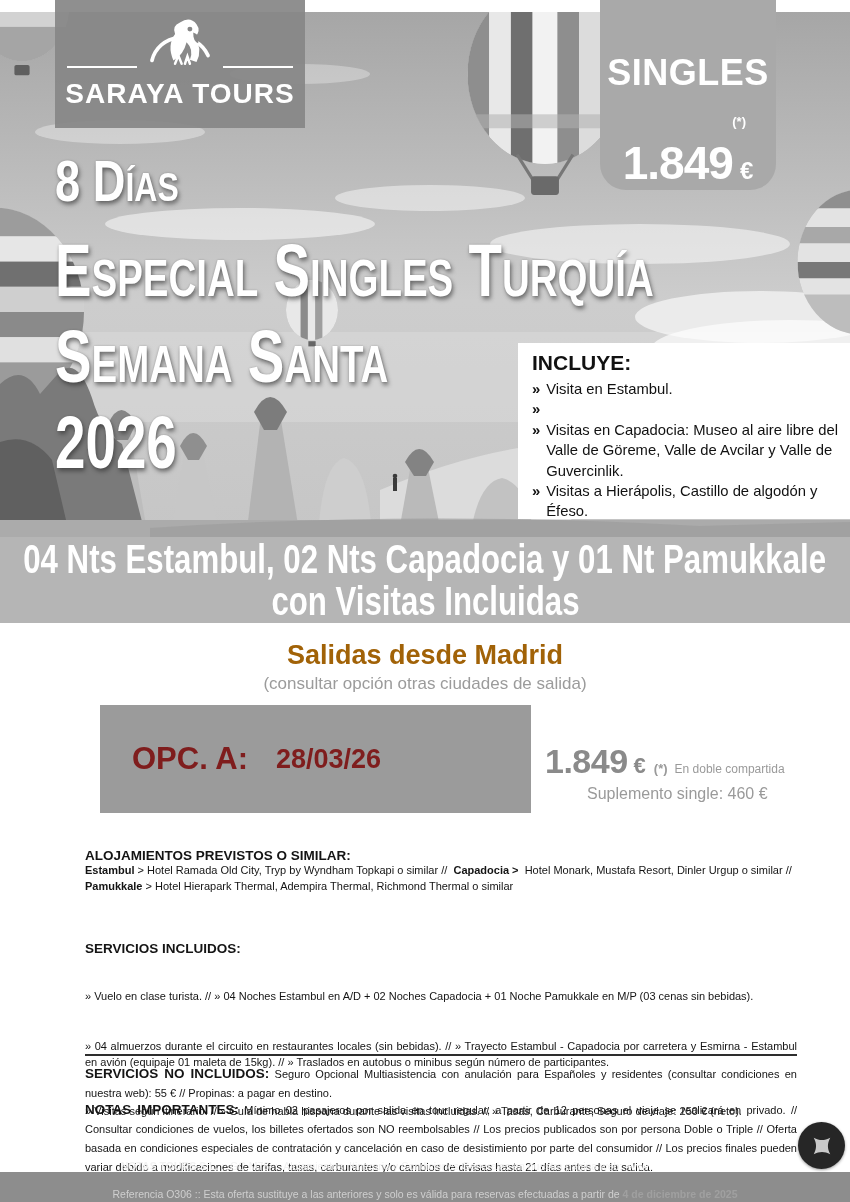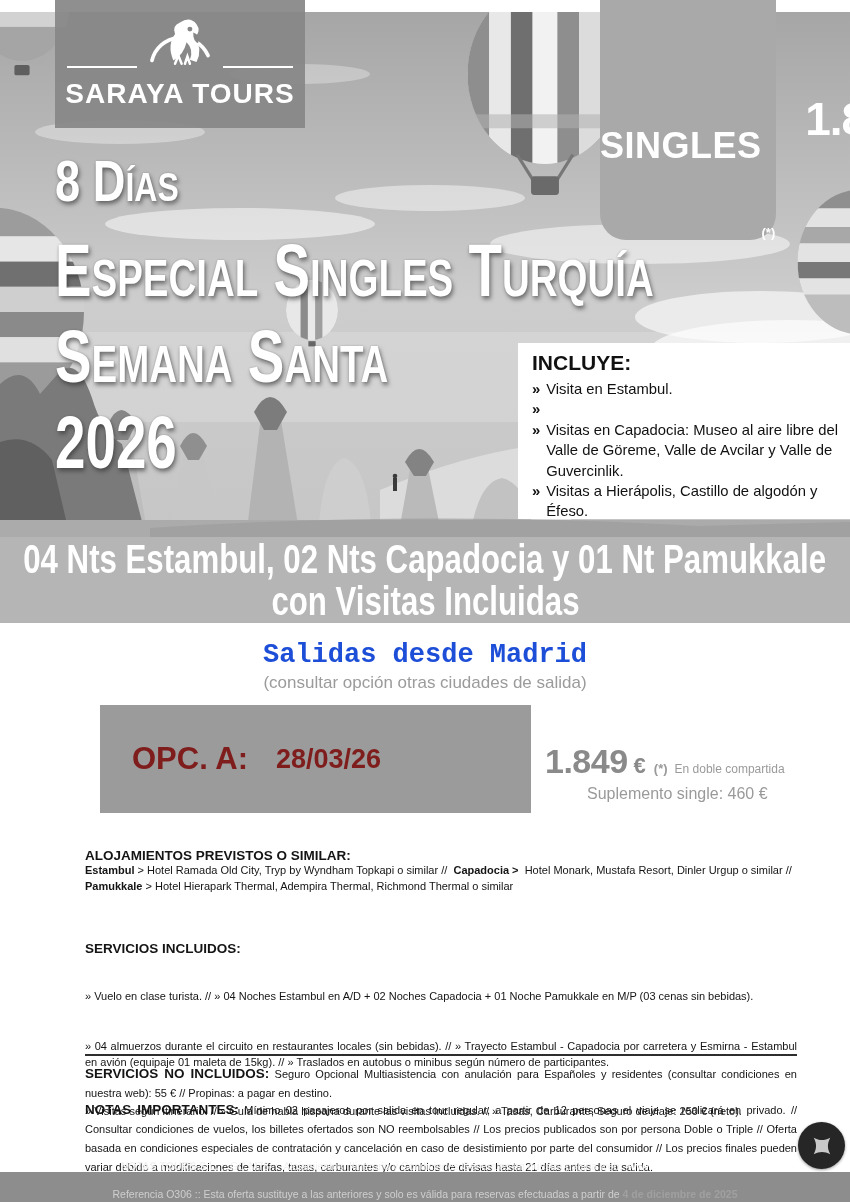--- a/index.html
+++ b/index.html
@@ -12,23 +12,23 @@
   .hero{position:absolute;top:12px;left:0;width:850px;height:525px;}
   .logo-box{
     position:absolute;top:0;left:55px;width:250px;height:128px;
     background:rgba(134,134,134,.93);display:flex;flex-direction:column;
     align-items:center;justify-content:flex-start;padding-top:6px;box-sizing:border-box;
   }
   .logo-row{display:flex;align-items:flex-end;width:100%;padding:0 12px;box-sizing:border-box;}
   .logo-line{flex:1;height:0;border-top:2.5px solid #fff;margin-bottom:8px;}
   .brand-name{color:#fff;font-weight:bold;font-size:28px;letter-spacing:1px;margin-top:2px;}
   .singles-box{
-    position:absolute;top:0;left:600px;width:176px;height:240px;
+    position:absolute;top:0;left:600px;width:176px;height:190px;
     background:#a9a9a9;border-radius:0 0 26px 26px;color:#fff;
-    display:flex;flex-direction:row;align-items:center;box-sizing:border-box;justify-content:space-between;
+    display:flex;flex-direction:column;align-items:center;box-sizing:border-box;justify-content:space-between;
   }
   .singles-label{font-size:36px;font-weight:bold;margin-top:52px;letter-spacing:.5px;}
   .singles-ast{font-size:13px;font-weight:bold;align-self:flex-end;margin:10px 30px 0 0;}
   .singles-price-row{display:flex;align-items:baseline;margin-top:-2px;}
   .singles-price{font-size:46px;font-weight:bold;letter-spacing:-1px;}
   .singles-cur{font-size:24px;font-weight:bold;margin-left:7px;}
   .hero-title{
     position:absolute;left:55px;color:#fff;font-weight:bold;
     font-variant:small-caps;white-space:nowrap;transform-origin:0 50%;
     text-shadow:2px 3px 5px rgba(45,45,45,.6),0 0 2px rgba(90,90,90,.4);
@@ -48,21 +48,21 @@
   .incluye-item.bold{font-weight:bold;}
   
   .banner{
     position:absolute;top:537px;left:0;width:850px;height:86px;background:#b5b5b5;
     display:flex;flex-direction:column;align-items:center;justify-content:center;
     color:#fff;font-weight:bold;line-height:1.06;
   }
   .banner div{font-size:40px;transform:scaleX(.78);transform-origin:50% 50%;white-space:nowrap;}
   
   .salidas{position:absolute;top:640px;left:0;width:850px;text-align:center;}
-  .salidas-title{font-size:27px;font-weight:bold;color:#1d4ed8;font-family:Liberation Mono, monospace;}
+  .salidas-title{font-size:27px;font-weight:bold;color:#a16207;}
   .salidas-sub{font-size:17px;color:#9b9b9b;margin-top:3px;}
   
   .opc-box{
     position:absolute;top:705px;left:100px;width:431px;height:108px;background:#9b9b9b;
     display:flex;align-items:center;color:#7f1d1d;box-sizing:border-box;padding-left:32px;
   }
   .opc-label{font-size:31px;font-weight:bold;}
   .opc-date{font-size:27px;font-weight:bold;margin-left:28px;}
   .price-area{position:absolute;top:742px;left:545px;width:280px;color:#8a8a8a;}
   .price-row{display:flex;align-items:baseline;}

